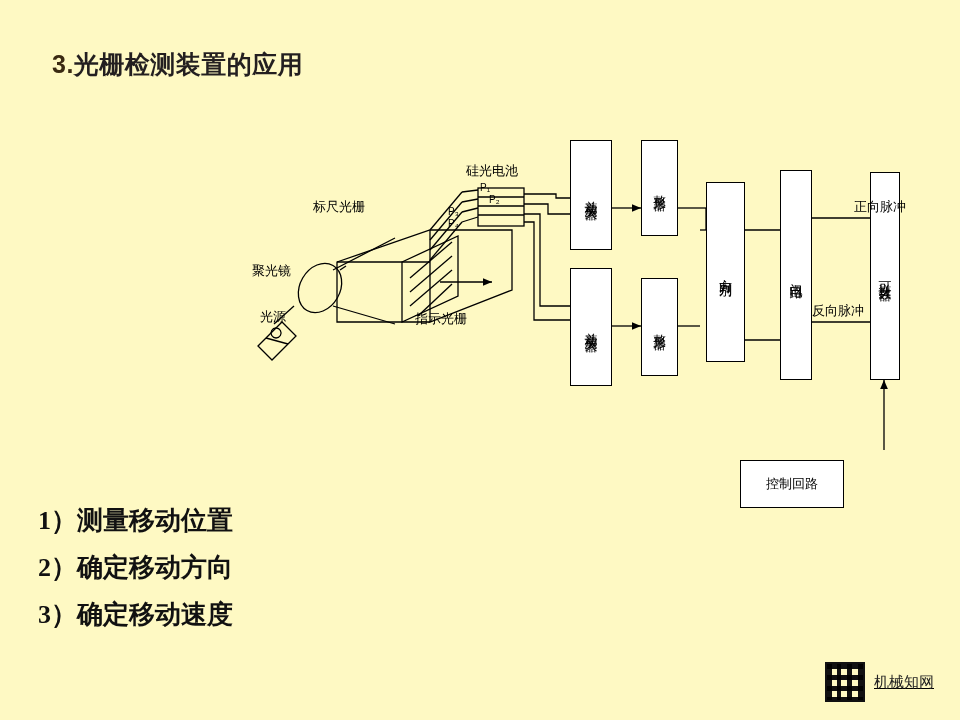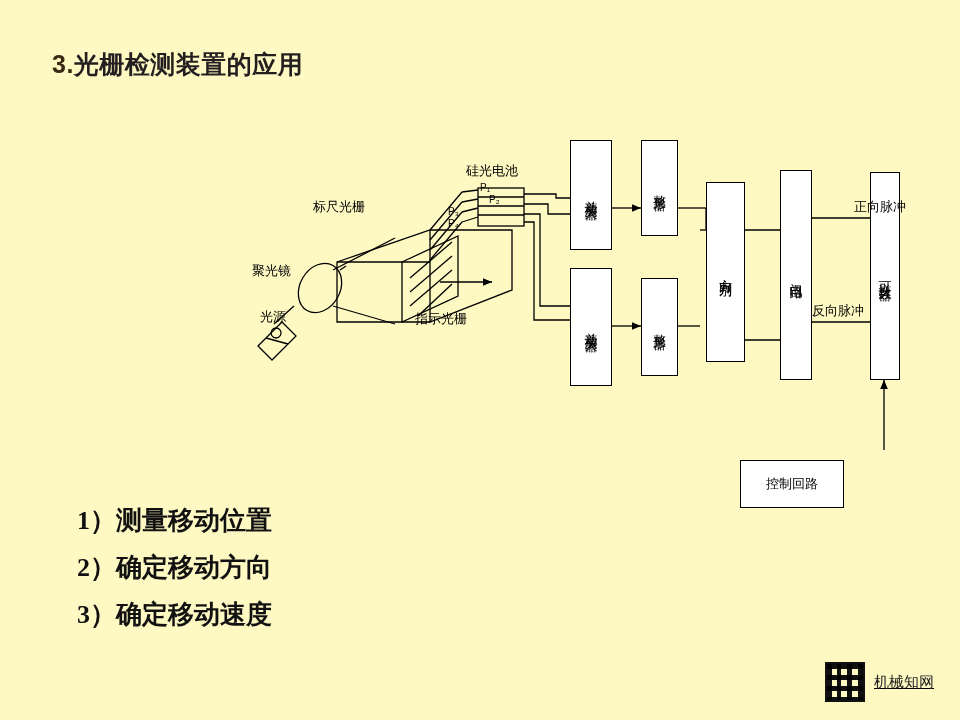--- a/index.html
+++ b/index.html
@@ -31,21 +31,21 @@
   #bullets {
     position: absolute;
     left: 38px;
     top: 497px;
     font-size: 26px;
     color: #111111;
     line-height: 47px;
     font-family: "Liberation Serif", serif;
     font-weight: bold;
   }
-  #bullets div { white-space: nowrap; margin-left: 39px; }
+  #bullets div { white-space: nowrap; }
   
   #diagram {
     position: absolute;
     left: 0;
     top: 110px;
     width: 960px;
     height: 380px;
   }
   
   .vbox {

